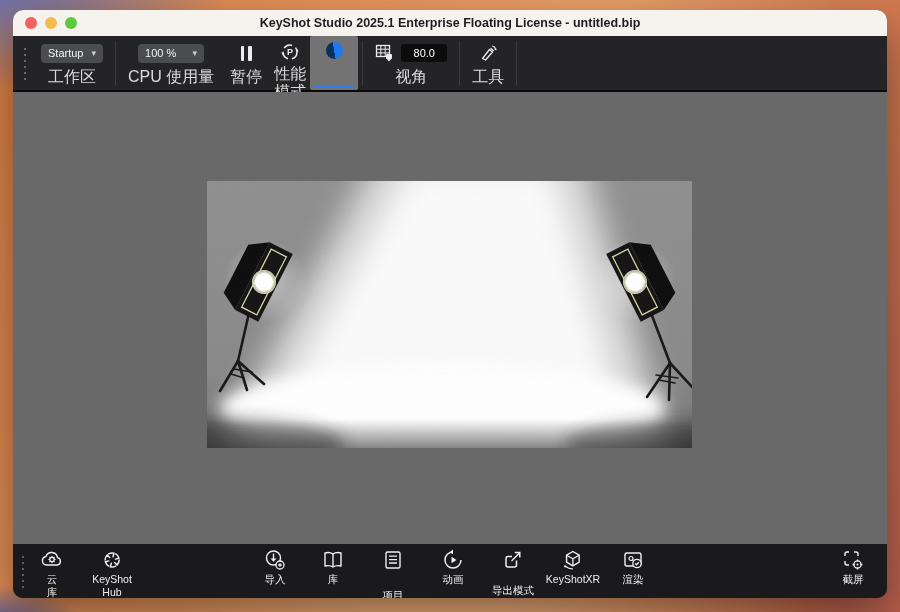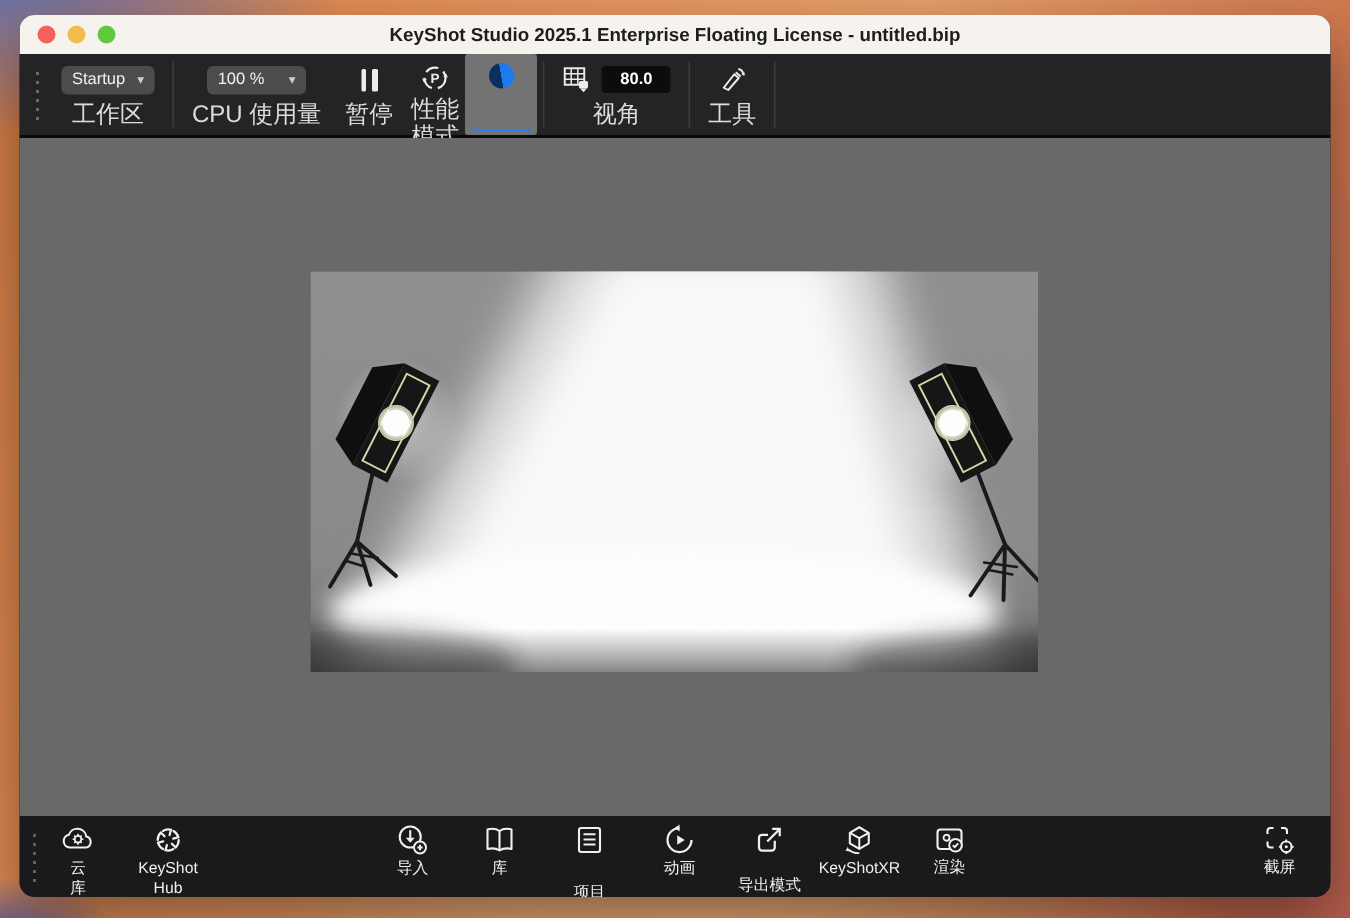--- a/index.html
+++ b/index.html
@@ -31,21 +31,21 @@
     background-size:2px 6px;background-repeat:repeat-y;background-position:center;}
   .tsep{width:1px;background:#3c3c3e;margin:5px 4px;}
   .tgroup{display:flex;flex-direction:column;align-items:center;justify-content:flex-start;
     padding:6px 8px 4px;position:relative;}
   .tgroup .ctrl{height:24px;display:flex;align-items:center;gap:6px;}
   .tlabel{font-size:16px;color:#dcdcdc;margin-top:3px;text-align:center;line-height:1.15;}
   .dropdown{background:#4b4c4e;border-radius:4px;height:19px;display:flex;align-items:center;
     justify-content:space-between;padding:0 7px;font-size:11px;color:#f2f2f2;gap:8px;}
   .dd-chev{font-size:9px;color:#cfcfcf;}
   .valuebox{background:#0c0c0c;border-radius:3px;height:18px;min-width:34px;
-    display:flex;align-items:center;justify-content:center;font-size:11px;color:#ffffff;padding:0 6px;font-weight:bold;}
+    display:flex;align-items:center;justify-content:center;font-size:11px;color:#ffffff;padding:0 6px;}
   .pauseicon{display:flex;gap:4px;}
   .pauseicon i{display:block;width:3.5px;height:15px;background:#ececec;border-radius:1px;}
   .denoise-group{background:#737373;border-radius:2px;gap:48px;}
   .denoise-ic{width:17px;height:17px;border-radius:50%;
     background:linear-gradient(80deg,#07315e 48%,#1f7af0 48%);}
   .underline{position:absolute;left:4px;right:4px;bottom:2px;height:2.5px;
     background:#2e7cf0;border-radius:2px;}
   .iconsvg{display:block;}
   
   .viewport{flex:1 1 auto;background:#696969;position:relative;}
@@ -325,31 +325,31 @@
     <div class="ditem" style="left:560px;">
       <svg width="24" height="24" viewBox="0 0 24 24">
         <polygon points="12,3.5 18.3,7.2 18.3,14.2 12,17.9 5.7,14.2 5.7,7.2" fill="none" stroke="#f0f0f0" stroke-width="1.4" stroke-linejoin="round"></polygon>
         <path d="M12 10.7v7.2 M12 10.7 L5.7 7.2 M12 10.7 L18.3 7.2" stroke="#f0f0f0" stroke-width="1.3"></path>
         <path d="M5 18.5q3 2.5 7 2.3" fill="none" stroke="#f0f0f0" stroke-width="1.2"></path>
         <polygon points="4.2,16.6 5.8,19.6 2.9,19.1" fill="#f0f0f0"></polygon>
       </svg>
       <div class="dlabel">KeyShotXR</div>
     </div>
 
-    <div class="ditem" style="left:620px;font-family:Liberation Serif, serif;">
+    <div class="ditem" style="left:620px;">
       <svg width="24" height="24" viewBox="0 0 24 24">
         <rect x="4" y="5" width="16" height="13" rx="2" fill="none" stroke="#f0f0f0" stroke-width="1.4"></rect>
         <circle cx="10" cy="10.5" r="2" fill="none" stroke="#f0f0f0" stroke-width="1.2"></circle>
         <circle cx="16" cy="15.5" r="4.2" fill="#1a1a1c" stroke="#f0f0f0" stroke-width="1.3"></circle>
         <path d="M14.2 15.5l1.3 1.3 2.3-2.6" fill="none" stroke="#f0f0f0" stroke-width="1.3"></path>
       </svg>
       <div class="dlabel">渲染</div>
     </div>
 
-    <div class="ditem" style="left:840px;font-family:Liberation Serif, serif;">
+    <div class="ditem" style="left:840px;">
       <svg width="24" height="24" viewBox="0 0 24 24">
         <path d="M4 8V6a2 2 0 0 1 2-2h2 M13 4h2a2 2 0 0 1 2 2v2 M4 13v2a2 2 0 0 0 2 2h2" fill="none" stroke="#f0f0f0" stroke-width="1.4"></path>
         <circle cx="16.5" cy="16.5" r="3.6" fill="none" stroke="#f0f0f0" stroke-width="1.3"></circle>
         <path d="M16.5 11.6v2 M16.5 19.4v2 M11.6 16.5h2 M19.4 16.5h2" stroke="#f0f0f0" stroke-width="1.3"></path>
         <circle cx="16.5" cy="16.5" r="1" fill="#f0f0f0"></circle>
       </svg>
       <div class="dlabel">截屏</div>
     </div>
   </div>
 

